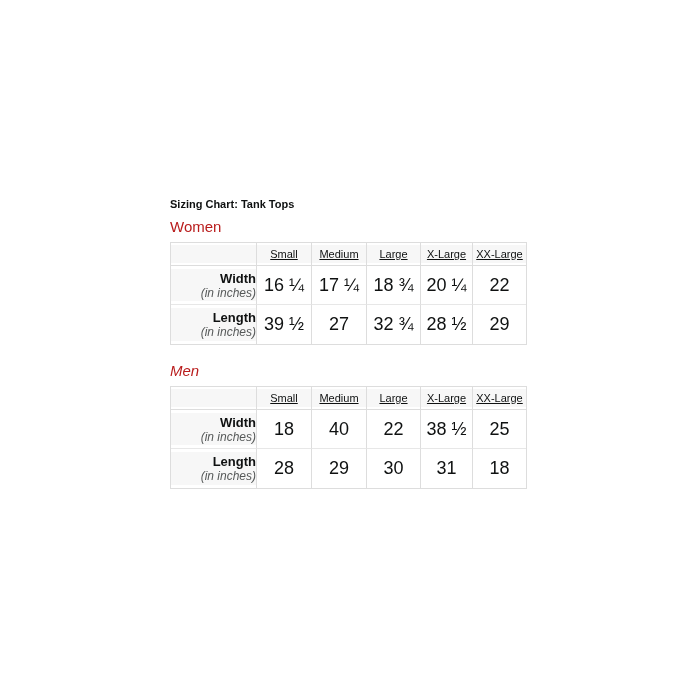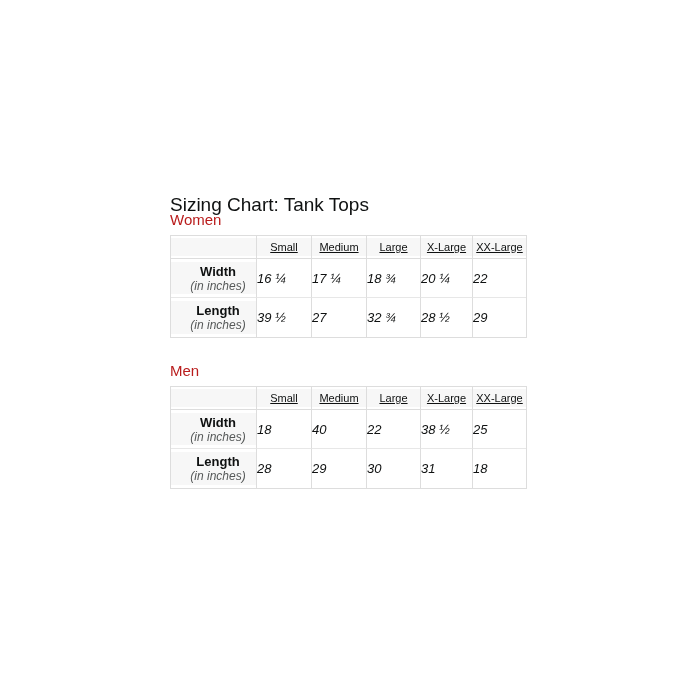--- a/index.html
+++ b/index.html
@@ -20,35 +20,36 @@
     height: 700px;
     background: #ffffff;
   }
   .content {
     position: absolute;
     left: 170px;
     top: 197px;
     width: 357px;
   }
   h1.page-title {
-    font-size: 19px;
+    font-size: 11px;
     line-height: 15px;
-    font-weight: 400;
-    margin: 0 0 0 0;
+    font-weight: 700;
+    margin: 0 0 7px 0;
     color: #0f1111;
   }
   h2.section-title {
     font-size: 15px;
     line-height: 15px;
     font-weight: 400;
     margin: 0 0 8px 0;
     color: #b91c1c;
   }
   .section-men h2.section-title {
-    margin-top: 25px;
+    margin-top: 18px;
+    font-style: italic;
   }
   table.size-table {
     width: 357px;
     table-layout: fixed;
     border-collapse: separate;
     border-spacing: 0;
     border: 1px solid #dddddd;
   }
   col.c-label { width: 86px; }
   col.c-s  { width: 55px; }
@@ -75,45 +76,44 @@
     text-align: center;
     white-space: nowrap;
     color: #0f1111;
     border-bottom-color: #dddddd;
     background: linear-gradient(#ffffff 2px, #f7f7f7 2px,
                 #f7f7f7 calc(100% - 2px), #ffffff calc(100% - 2px));
     text-decoration: underline;
   }
   .size-table tbody tr { height: 39px; }
   .size-table tbody th.rowlabel {
-    text-align: center;
+    text-align: right;
     padding-left: 9px;
     background: linear-gradient(#ffffff 3px, #f7f7f7 3px,
                 #f7f7f7 calc(100% - 3px), #ffffff calc(100% - 3px));
   }
   .rowlabel .lbl {
     display: block;
     font-size: 13px;
     line-height: 15px;
     font-weight: 700;
     color: #0f1111;
   }
   .rowlabel .sub {
     display: block;
     font-size: 12px;
     line-height: 14px;
     color: #565959;
     font-style: italic;
   }
   .size-table td.val {
-    font-size: 13px;
-    text-align: left;
+    font-size: 18px;
+    text-align: center;
     white-space: nowrap;
     color: #0f1111;
-    font-style: italic;
   }
 </style>
 </head>
 <body>
 
 <div class="canvas">
   <div class="content">
 
     <h1 class="page-title">Sizing Chart: Tank Tops</h1>
 

